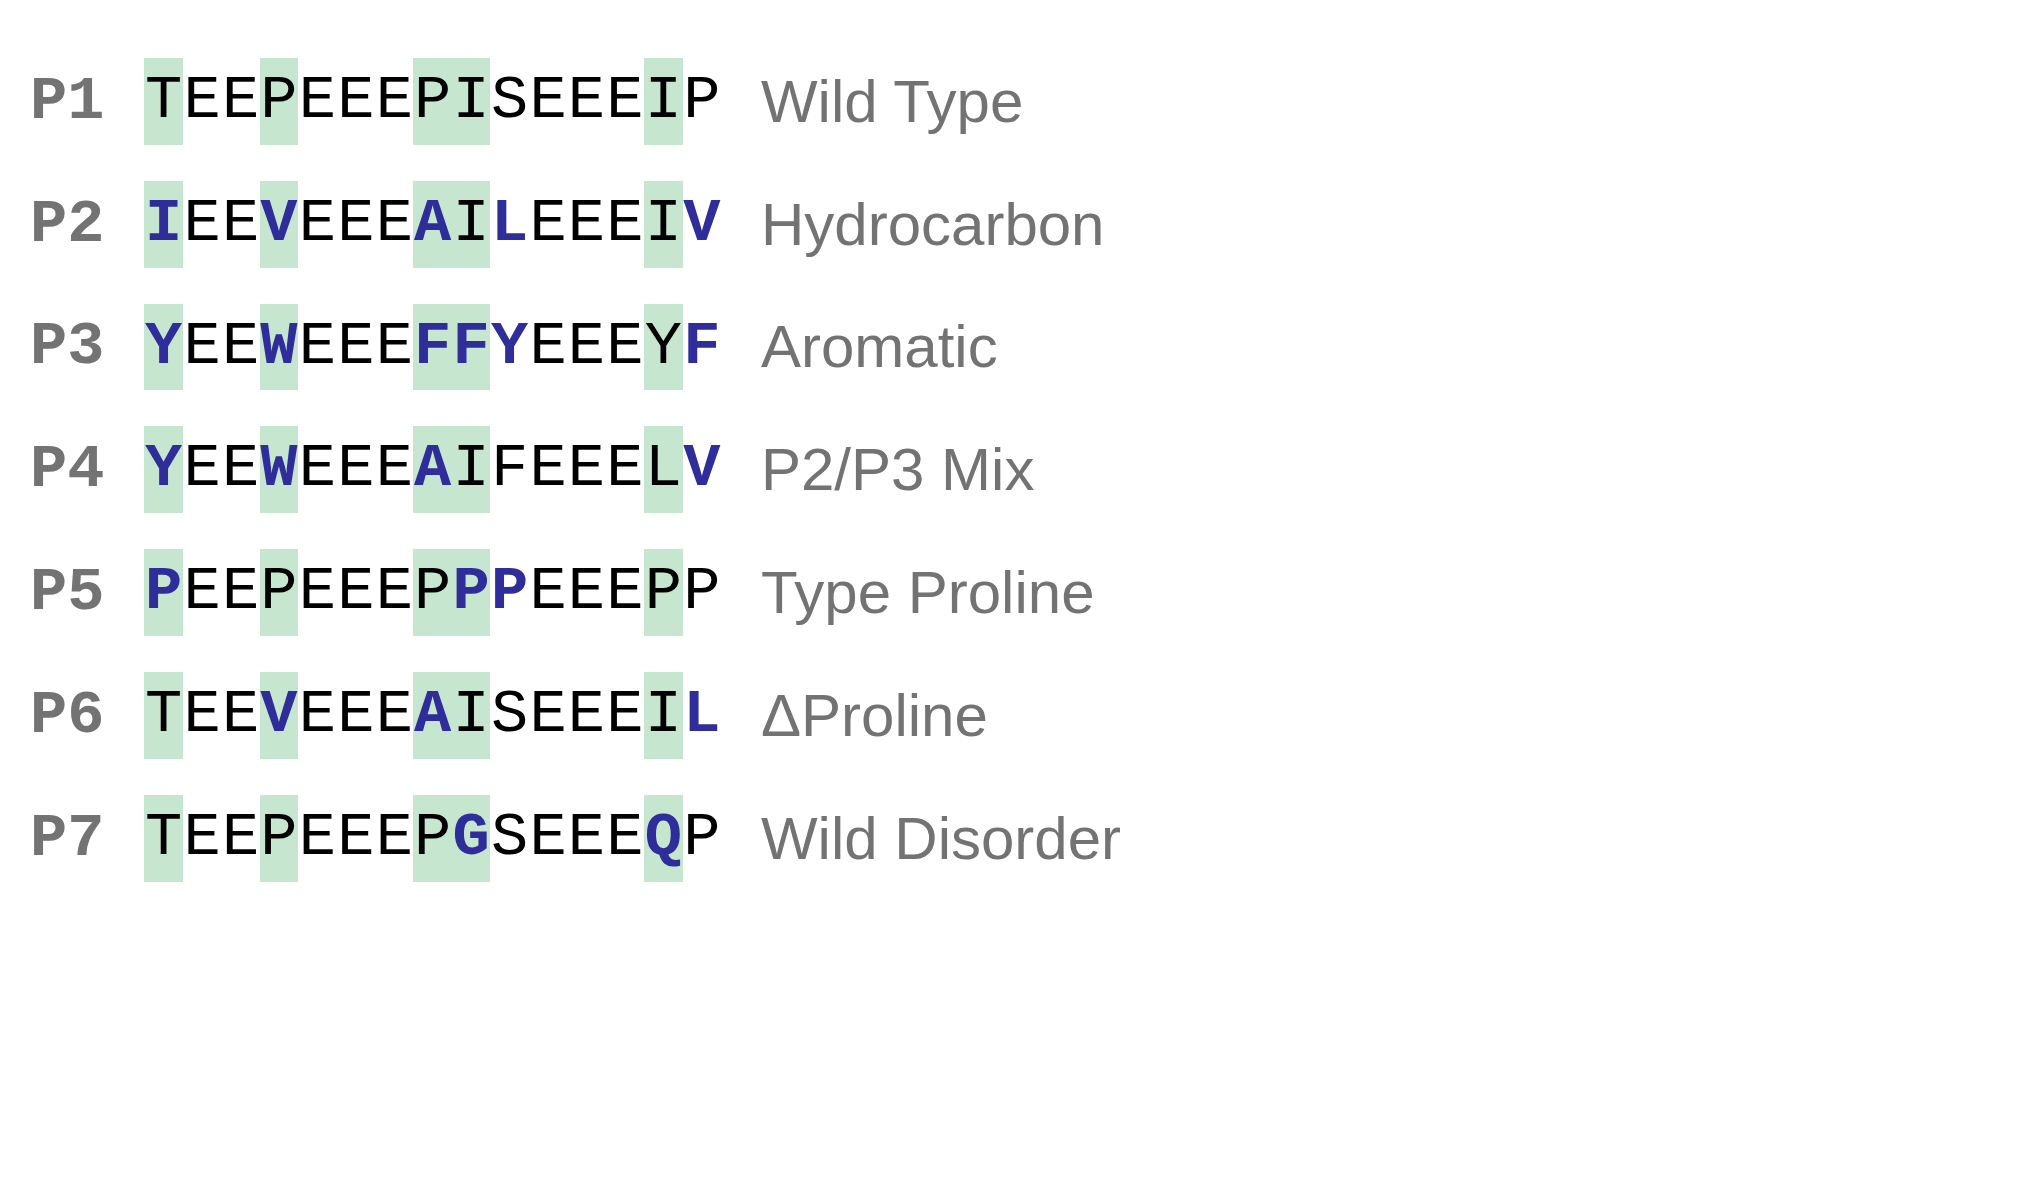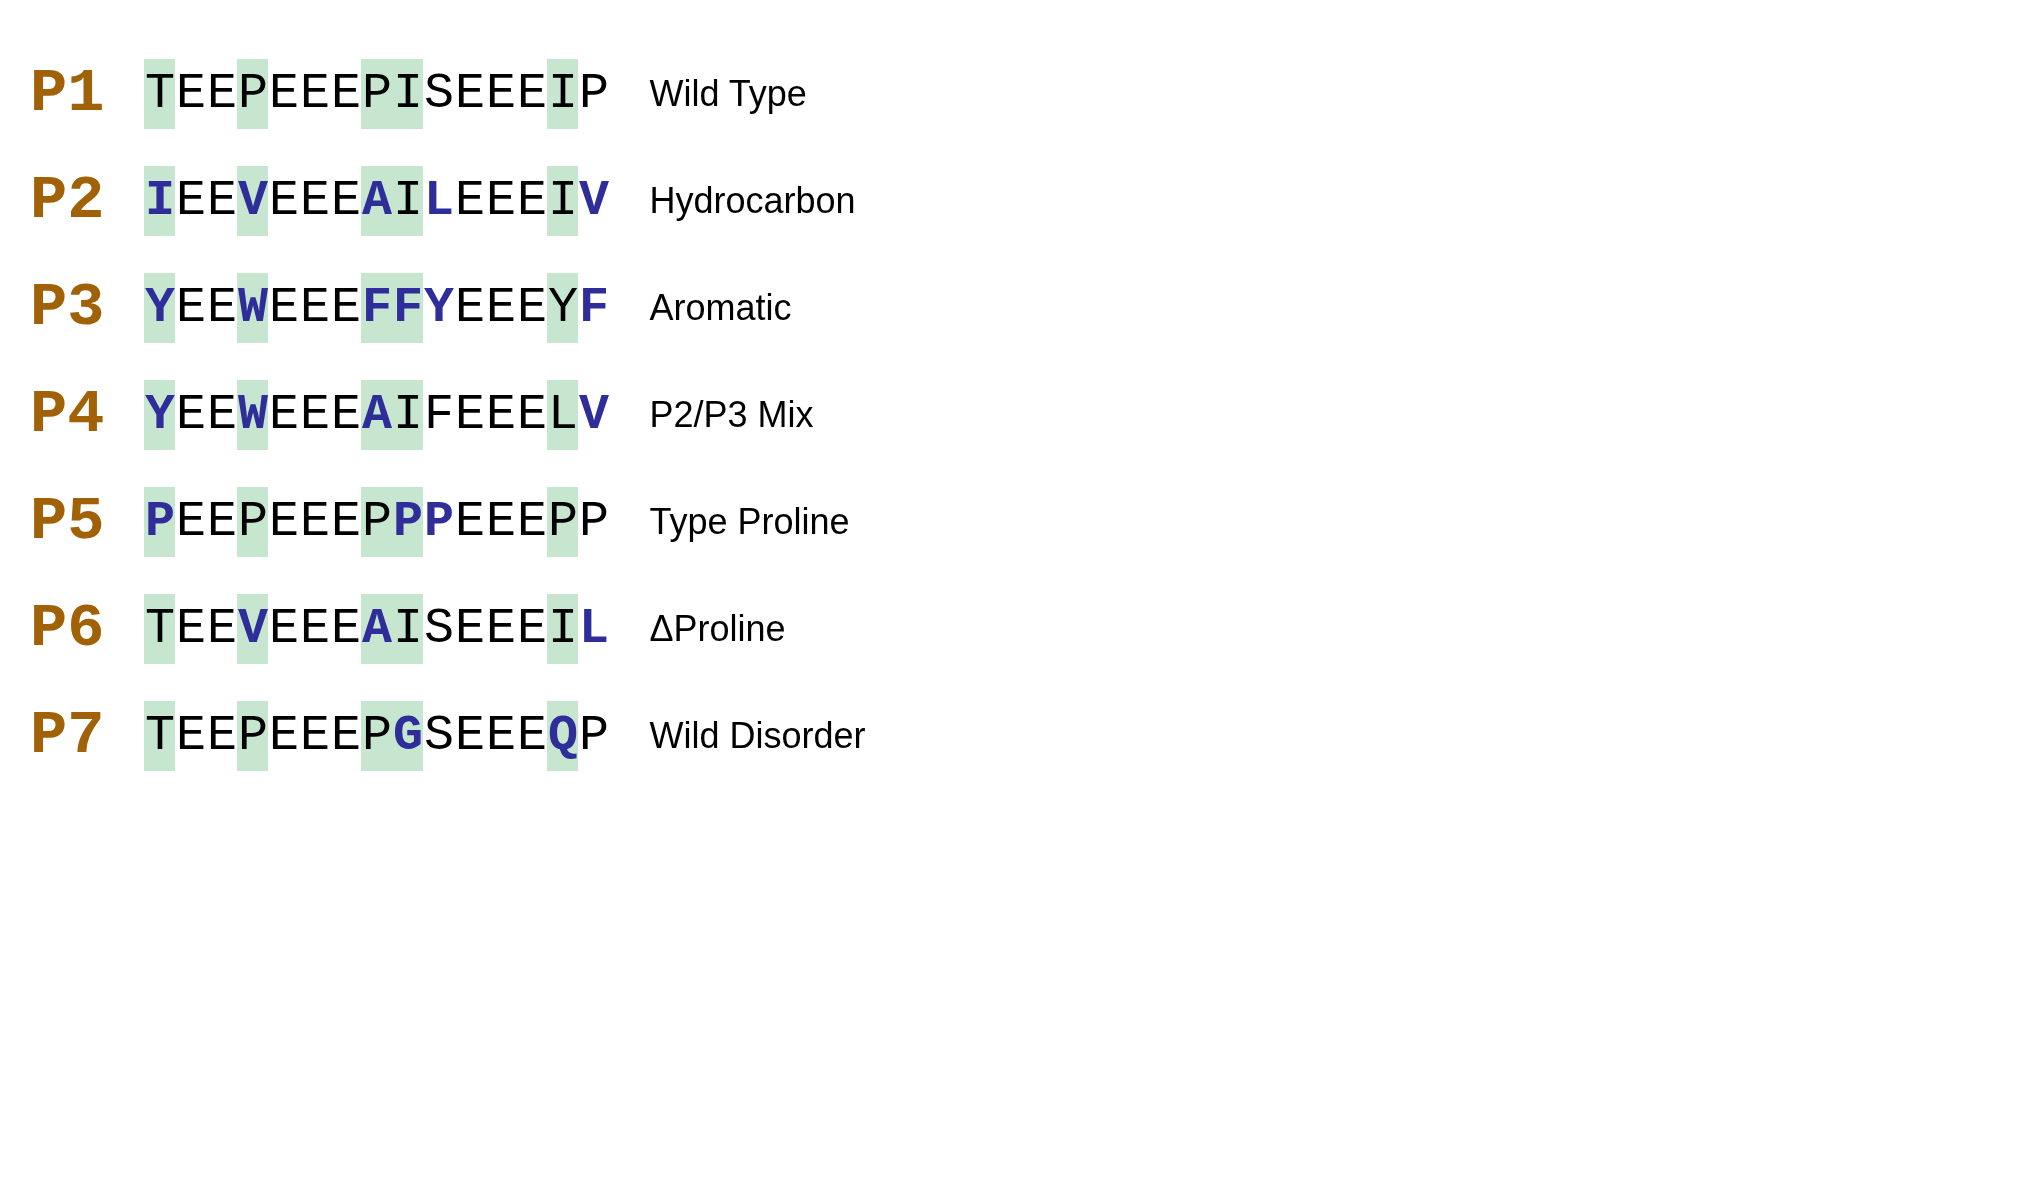--- a/index.html
+++ b/index.html
@@ -17,49 +17,49 @@
   }
   .cell {
     display: table-cell;
     vertical-align: middle;
     padding: 18px 0;
   }
   .label-cell {
     font-family: "Courier New", Courier, monospace;
     font-weight: bold;
     font-size: 62px;
-    color: #a16207;
+    color: #737373;
     padding-right: 40px;
     white-space: nowrap;
     margin-left: 40px;
   }
   .seq-cell {
     font-family: "Courier New", Courier, monospace;
-    font-size: 50px;
+    font-size: 62px;
     color: #000;
     white-space: nowrap;
     letter-spacing: 0px;
   }
   .seq-cell span {
     display: inline-block;
     width: 0.62em;
     text-align: center;
     line-height: 1.4;
   }
   .seq-cell span.hl {
     background: #c7e6cf;
   }
   .seq-cell span.mut {
     color: #2e2d9a;
     font-weight: bold;
   }
   .desc-cell {
     font-family: Arial, Helvetica, sans-serif;
-    font-size: 36px;
-    color: #000000;
+    font-size: 60px;
+    color: #737373;
     padding-left: 40px;
     white-space: nowrap;
   }
 </style>
 </head>
 <body>
 
 <div class="alignment-table" id="table-root">
     <div class="row">
       <div class="cell label-cell">P1</div>

